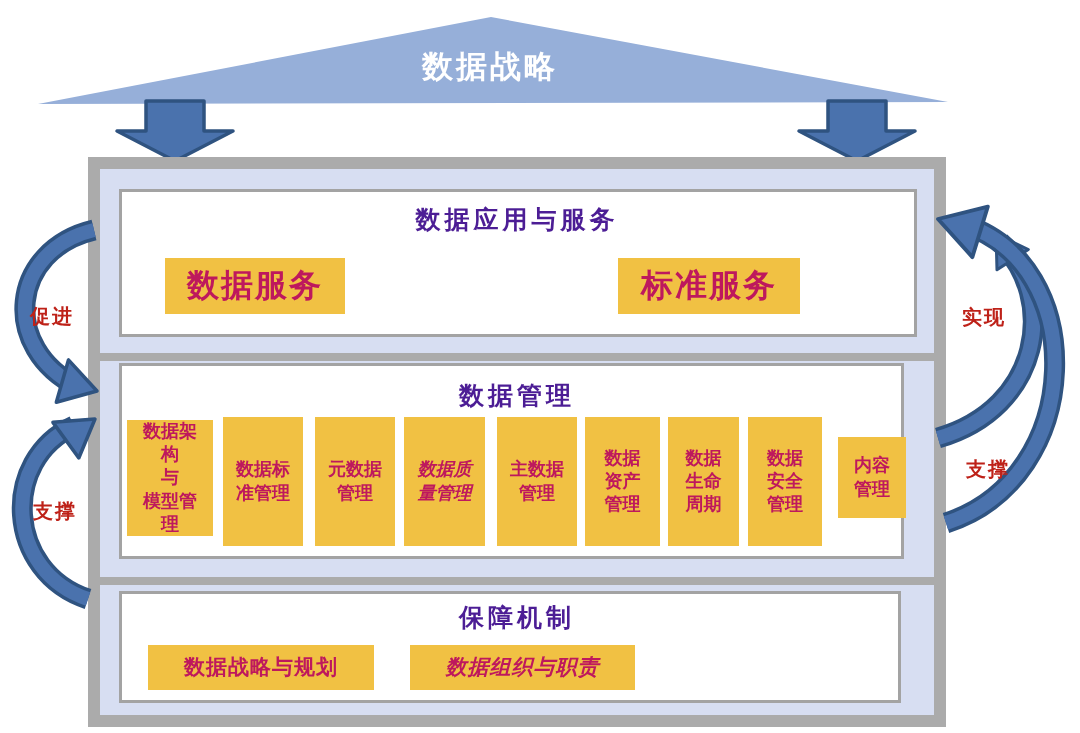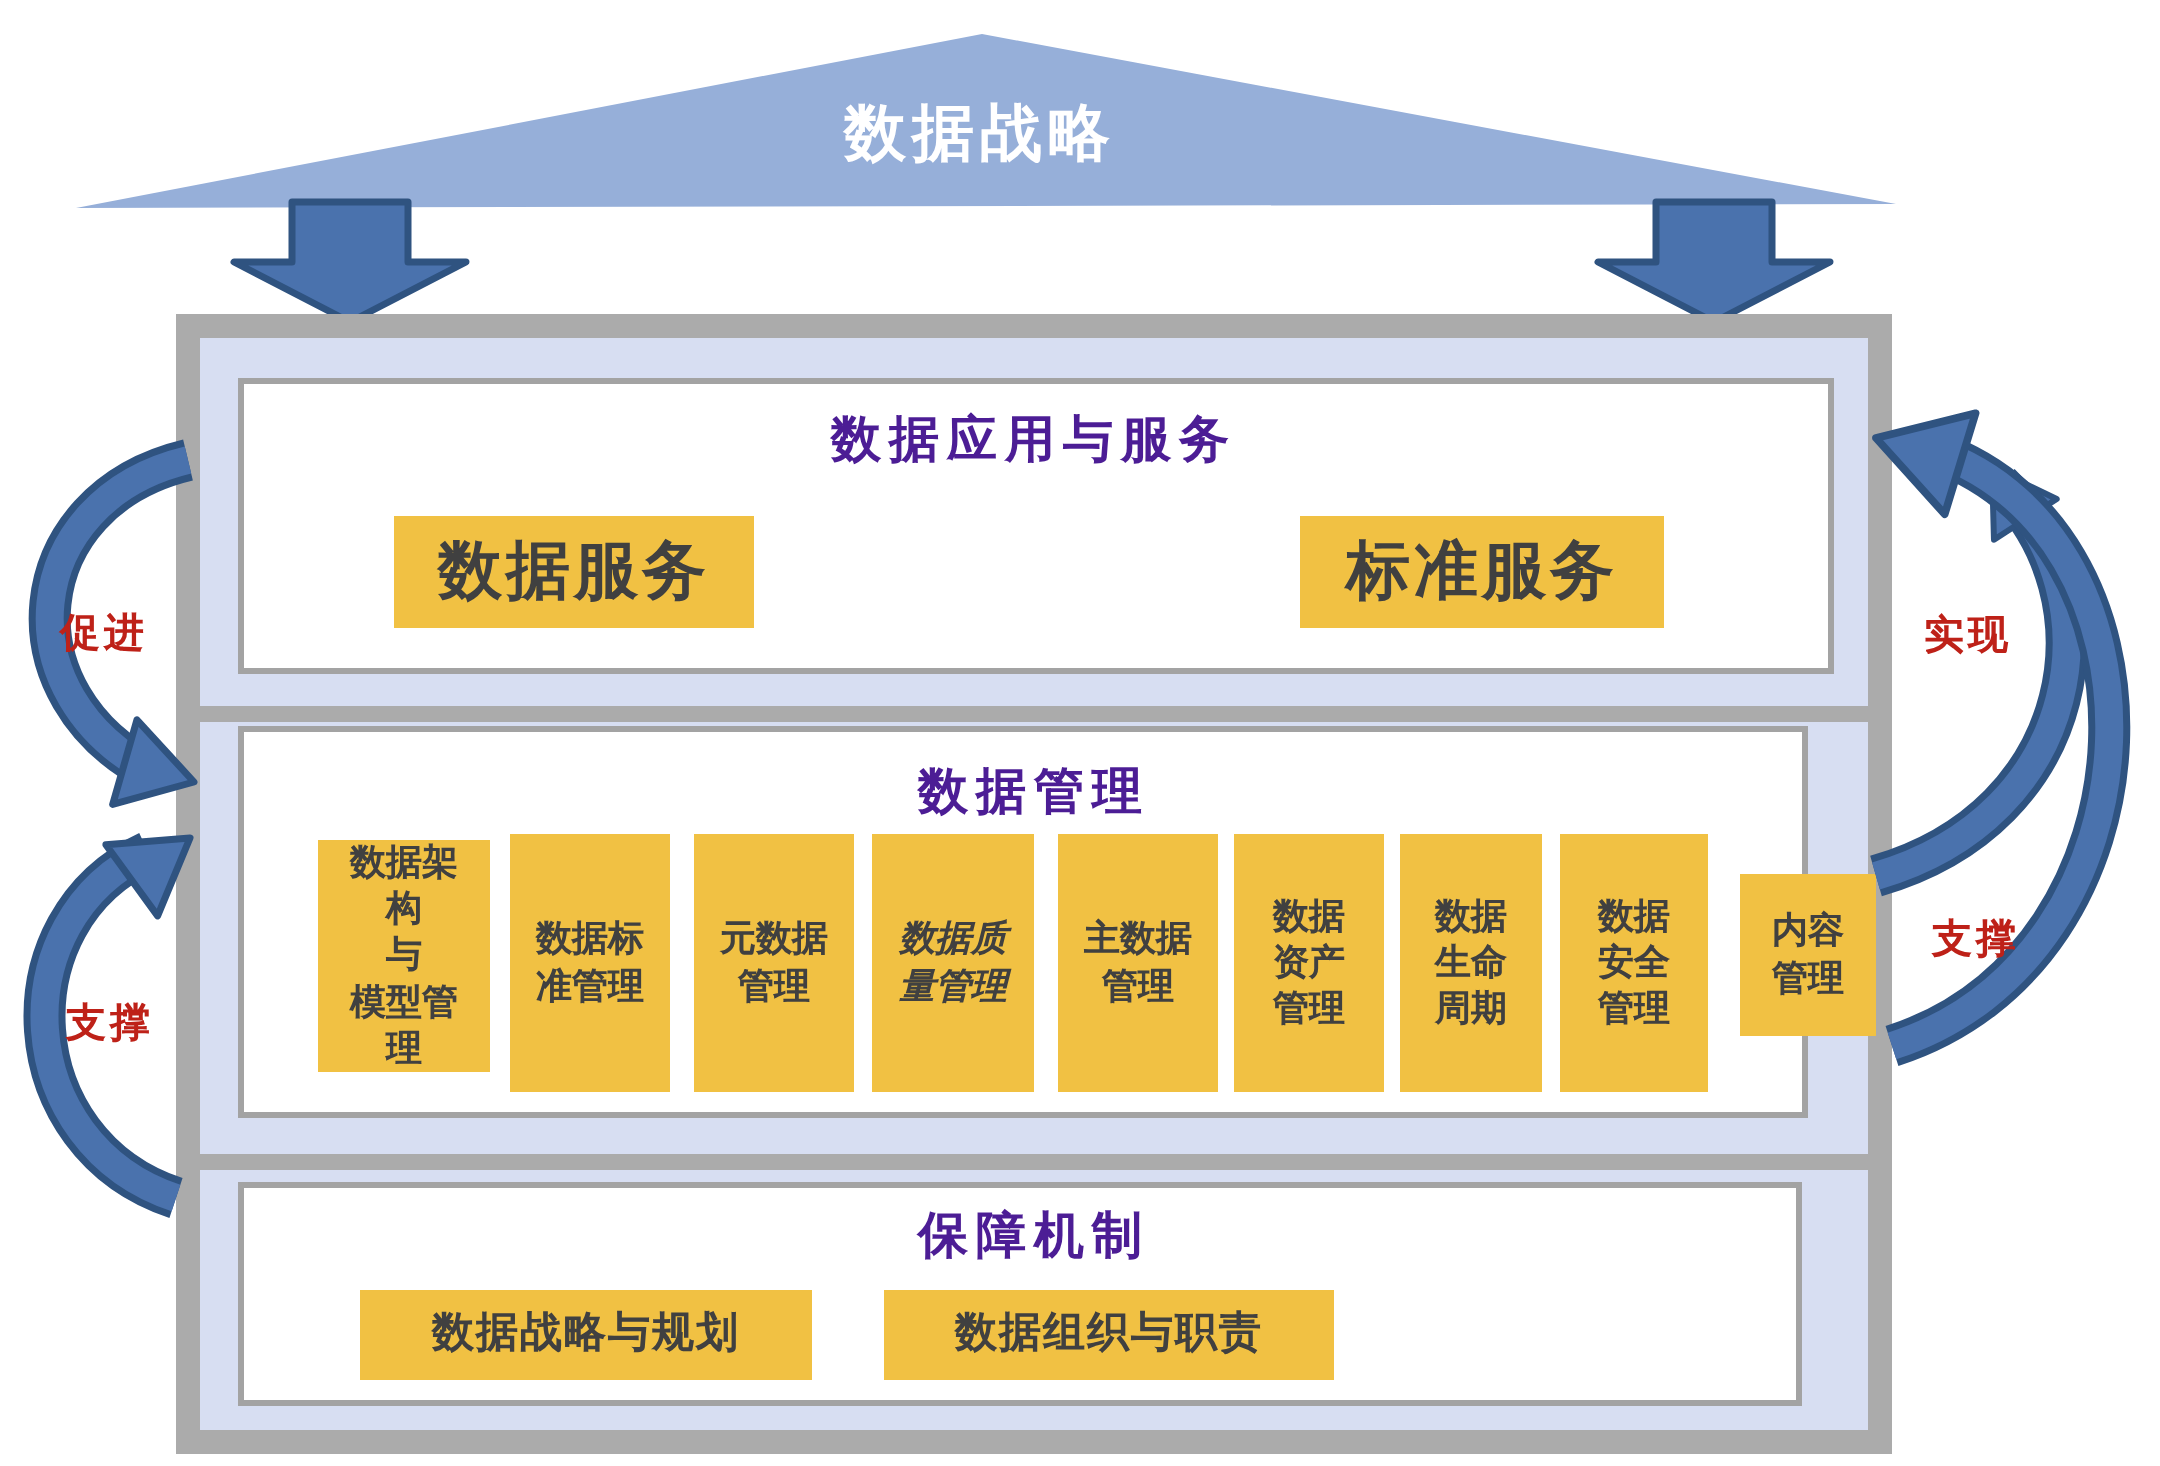--- a/index.html
+++ b/index.html
@@ -24,37 +24,37 @@
   .w1{left:31px;top:32px;width:792px;height:142px;}
   .w2{left:31px;top:206px;width:779px;height:190px;}
   .w3{left:31px;top:434px;width:776px;height:106px;}
   .sec-title{position:absolute;left:0;width:100%;text-align:center;
     font-size:25px;letter-spacing:4px;color:#4c1d95;}
   .t1{top:46px;}
   .t2{top:222px;}
   .t3{top:444px;}
   
   .ybox{position:absolute;background:#f1c143;display:flex;align-items:center;justify-content:center;
-    text-align:center;white-space:pre-line;color:#404040;margin-left:32px;}
+    text-align:center;white-space:pre-line;color:#be185d;}
   .big{font-size:32px;letter-spacing:2px;}
   .svc1{left:77px;top:101px;width:180px;height:56px;}
   .svc2{left:530px;top:101px;width:182px;height:56px;}
   .mid{font-size:18px;line-height:1.28;}
   .m1{left:39px;top:263px;width:86px;height:116px;}
   .m2{left:135px;top:260px;width:80px;height:129px;}
   .m3{left:227px;top:260px;width:80px;height:129px;}
   .m4{left:316px;top:260px;width:81px;height:129px;font-style:italic;}
   .m5{left:409px;top:260px;width:80px;height:129px;}
   .m6{left:497px;top:260px;width:75px;height:129px;}
   .m7{left:580px;top:260px;width:71px;height:129px;}
   .m8{left:660px;top:260px;width:74px;height:129px;}
   .m9{left:750px;top:280px;width:68px;height:81px;}
   .bot{font-size:21px;line-height:1.15;letter-spacing:1px;}
   .b1{left:60px;top:488px;width:226px;height:45px;}
-  .b2{left:322px;top:488px;width:225px;height:45px;}
+  .b2{left:322px;top:488px;width:225px;height:45px;font-style:italic;}
   .b3{left:570px;top:484px;width:225px;height:56px;}
   
   .sidelabel{font-size:20px;color:#be2118;letter-spacing:2px;z-index:30;width:80px;text-align:center;}
   .lp{left:12px;top:303px;}
   .ls{left:15px;top:498px;}
   .rr{left:944px;top:304px;}
   .rs{left:948px;top:456px;}
   svg.overlay{position:absolute;left:0;top:0;z-index:10;pointer-events:none;}
   svg.under{position:absolute;left:0;top:0;z-index:1;pointer-events:none;}
 </style>

